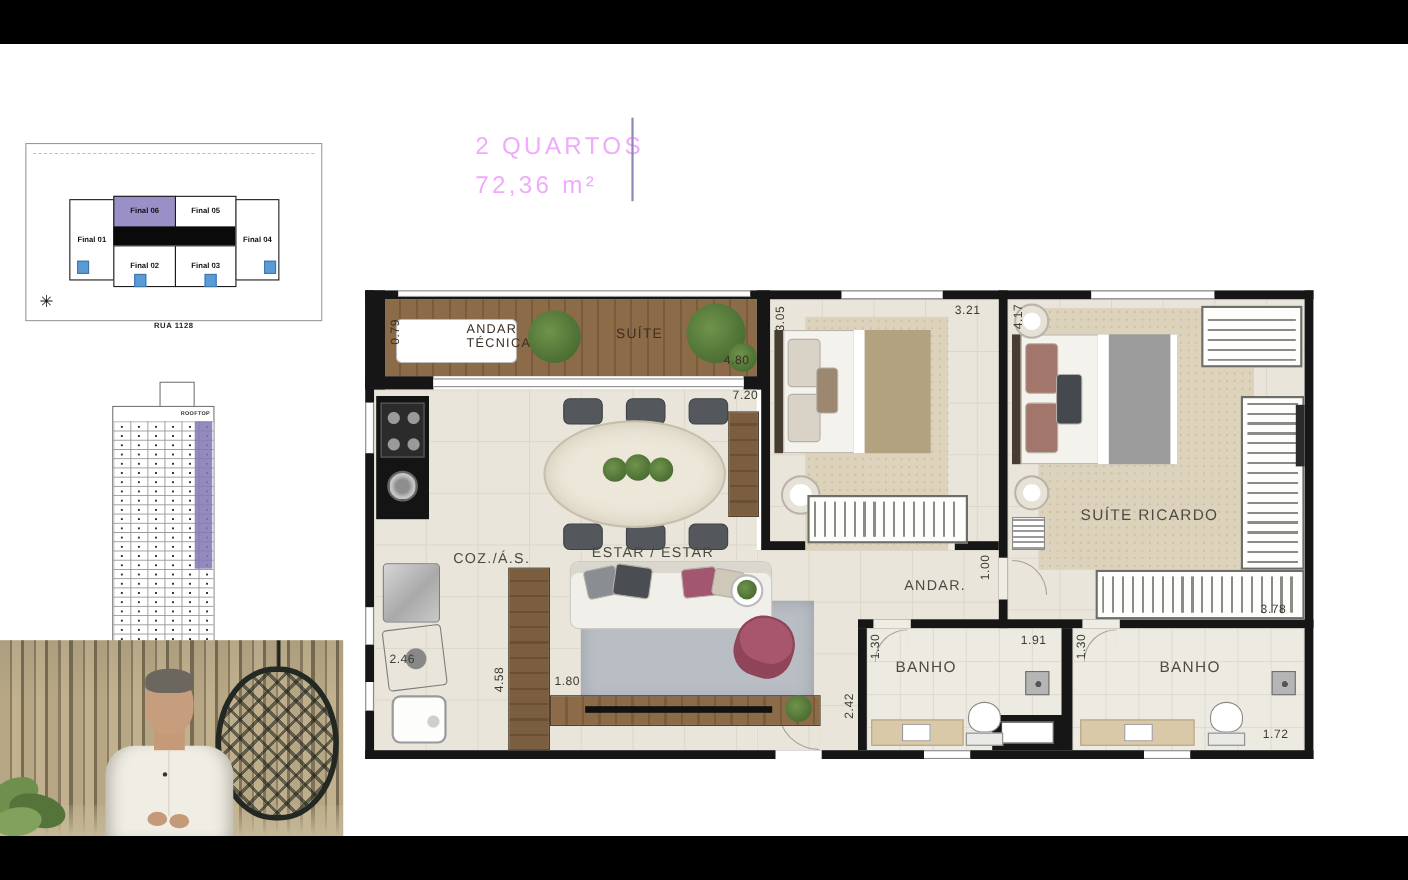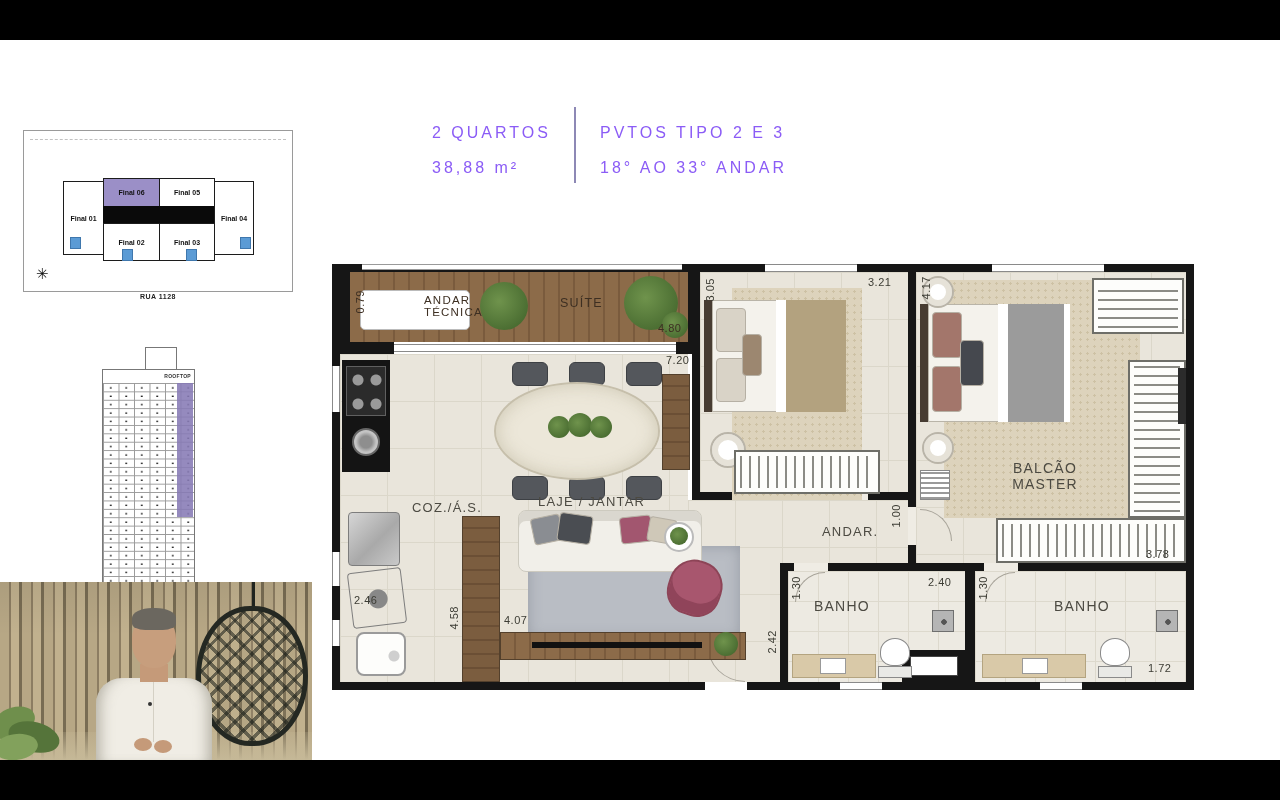--- a/index.html
+++ b/index.html
@@ -3,21 +3,21 @@
 <meta charset="utf-8">
 <style>
   * { margin:0; padding:0; box-sizing:border-box; }
   html,body { width:1280px; height:800px; background:#000; overflow:hidden;
               font-family:"Liberation Sans", sans-serif; }
   #stage { position:relative; width:1280px; height:800px; background:#000; }
   .abs { position:absolute; }
   #slide { position:absolute; left:0; top:40px; width:1280px; height:720px; background:#fff; }
 
   
-  .hdr-txt { color:#8b5cf6; font-size:16px; letter-spacing:3px; line-height:35px; font-weight:400; }
+  .hdr-txt { color:#f0abfc; font-size:22px; letter-spacing:3px; line-height:35px; font-weight:400; }
   #hdr-divider { width:2px; background:#8d88b5; }
 
   
   .logo-opus { font-size:10px; font-weight:700; letter-spacing:3px; color:#111; }
   .logo-brand { font-size:46px; font-weight:800; letter-spacing:0px; color:#111; line-height:40px; }
   .logo-plus { font-size:26px; font-weight:700; color:#e7c63d; }
   .logo-partner { font-size:11px; font-weight:700; letter-spacing:1.5px; color:#111; line-height:13px; }
 
   
   #keyplan { border:1px solid #9a9a9a; background:#fff; }
@@ -90,27 +90,23 @@
     background:radial-gradient(circle at 40% 40%, #6f934c, #4c6f33 70%, #3c5a28); }
 </style>
 </head>
 <body>
 
 <div id="stage">
   <div id="slide"></div>
 
   <div class="abs hdr-txt" style="left:432px; top:115px;">
     <div>2 QUARTOS</div>
-    <div>38,88 m²</div>
+    <div>72,36 m²</div>
   </div>
   <div id="hdr-divider" class="abs" style="left:574px; top:107px; height:76px;"></div>
-  <div class="abs hdr-txt" style="left:600px; top:115px;">
-    <div>PVTOS TIPO 2 E 3</div>
-    <div>18° AO 33° ANDAR</div>
-  </div>
 
 
   <div id="keyplan" class="abs" style="left:23px; top:130px; width:270px; height:162px;">
     <div class="abs" style="left:6px; top:8px; width:256px; border-top:1px dashed #c2c2c2;"></div>
     <div class="kp-cell" style="left:39px; top:50px; width:41px; height:74px;">
         <span>Final 01</span>
       </div>
     <div class="kp-cell hl" style="left:79px; top:47px; width:57px; height:29px;">
         <span>Final 06</span>
       </div>
@@ -218,38 +214,38 @@
     <div class="chair" style="left:180px; top:98px;"></div>
     <div class="chair" style="left:237px; top:98px;"></div>
     <div class="chair" style="left:294px; top:98px;"></div>
     <div class="chair" style="left:180px; top:212px;"></div>
     <div class="chair" style="left:237px; top:212px;"></div>
     <div class="chair" style="left:294px; top:212px;"></div>
     <div class="abs" style="left:162px; top:118px; width:166px; height:98px; border-radius:50%; background:#ece7d9; border:2px solid #c6bfab; box-shadow:inset 0 0 18px rgba(150,140,110,.35);"></div>
     <div class="plant" style="left:216px; top:152px; width:22px; height:22px;"></div>
     <div class="plant" style="left:236px; top:149px; width:24px; height:24px;"></div>
     <div class="plant" style="left:258px; top:152px; width:22px; height:22px;"></div>
-    <div class="room-label" style="left:206px; top:230px;">LAJE / JANTAR</div>
+    <div class="room-label" style="left:206px; top:230px;">ESTAR / ESTAR</div>
     <div class="dim" style="left:334px; top:90px;">7.20</div>
     <div class="abs wood-v" style="left:330px; top:110px; width:28px; height:96px; border:1px solid #53402c;"></div>
 
     <div class="abs rug-gray" style="left:196px; top:282px; width:212px; height:92px;"></div>
     <div class="abs" style="left:186px; top:246px; width:184px; height:62px; background:#f1efe9; border:1px solid #cdcabf; border-radius:8px; box-shadow:inset 0 10px 0 rgba(190,186,175,.45);"></div>
     <div class="pillow" style="left:200px; top:252px; width:30px; height:27px; background:#8a8d92; transform:rotate(-12deg);"></div>
     <div class="pillow" style="left:226px; top:250px; width:34px; height:29px; background:#4a4d52; transform:rotate(8deg);"></div>
     <div class="pillow" style="left:288px; top:252px; width:32px; height:27px; background:#a2566f; transform:rotate(-6deg);"></div>
     <div class="pillow" style="left:316px; top:254px; width:28px; height:25px; background:#cfc8b8; transform:rotate(10deg);"></div>
     <div class="abs" style="left:332px; top:258px; width:30px; height:30px; border-radius:50%; background:#fff; border:2px solid #bbb;"></div>
     <div class="plant" style="left:338px; top:263px; width:18px; height:18px;"></div>
     <div class="abs" style="left:336px; top:296px; width:54px; height:56px; background:#a8566e; border:2px solid #8d4457; border-radius:46% 46% 42% 42%; box-shadow:inset 0 -12px 0 rgba(120,50,70,.5); transform:rotate(18deg);"></div>
     <div class="abs wood-v" style="left:130px; top:252px; width:38px; height:166px; border:1px solid #53402c;"></div>
     <div class="abs wood" style="left:168px; top:368px; width:246px; height:28px; border:1px solid #53402c;"></div>
     <div class="abs" style="left:200px; top:378px; width:170px; height:6px; background:#111;"></div>
     <div class="plant" style="left:382px; top:368px; width:24px; height:24px;"></div>
-    <div class="dim" style="left:172px; top:350px;">4.07</div>
+    <div class="dim" style="left:172px; top:350px;">1.80</div>
 
     <div class="abs rug-beige" style="left:400px; top:24px; width:130px; height:212px;"></div>
     <div class="abs" style="left:372px; top:36px; width:142px; height:112px;">
       <div class="abs" style="left:0; top:0; width:8px; height:112px; background:#473c32;"></div>
       <div class="abs" style="left:8px; top:0; width:134px; height:112px; background:#f4f2ec; border:1px solid #b9b4a8;"></div>
       <div class="pillow" style="left:12px; top:8px; width:30px; height:44px;"></div>
       <div class="pillow" style="left:12px; top:58px; width:30px; height:44px;"></div>
       <div class="pillow" style="left:38px; top:34px; width:20px; height:42px; background:#9c8770;"></div>
       <div class="abs" style="left:72px; top:0; width:70px; height:112px; background:#b3a27f; border-left:10px solid #fff;"></div>
     </div>
@@ -275,35 +271,35 @@
     <div class="wardrobe" style="left:760px; top:14px; width:92px; height:56px;">
       <div class="hangers-h"></div>
     </div>
     <div class="wardrobe" style="left:796px; top:96px; width:58px; height:158px;">
       <div class="hangers-h"></div>
     </div>
     <div class="wardrobe" style="left:664px; top:254px; width:190px; height:45px;">
       <div class="hangers"></div>
     </div>
     <div class="abs" style="left:846px; top:104px; width:8px; height:56px; background:#2b2b2b;"></div>
-    <div class="room-label" style="left:648px; top:196px; width:130px; text-align:center; font-size:14px;">BALCÃO MASTER</div>
+    <div class="room-label" style="left:648px; top:196px; width:130px; text-align:center; font-size:14px;">SUÍTE RICARDO</div>
     <div class="dim dim-v" style="left:588px; top:12px;">4.17</div>
     <div class="dim" style="left:814px; top:284px;">3.78</div>
 
     <div class="room-label" style="left:490px; top:260px;">ANDAR.</div>
     <div class="dim dim-v" style="left:558px; top:240px;">1.00</div>
 
     <div class="abs" style="left:460px; top:390px; width:84px; height:24px; background:#d9c9a8; border:1px solid #b4a480;"></div>
     <div class="abs" style="left:488px; top:394px; width:26px; height:16px; background:#fff; border:1px solid #999;"></div>
     <div class="abs" style="left:548px; top:374px; width:30px; height:28px; background:#fff; border:1px solid #8a8a8a; border-radius:50% 50% 42% 42%;"></div>
     <div class="abs" style="left:546px; top:402px; width:34px; height:12px; background:#e9e9e6; border:1px solid #8a8a8a;"></div>
     <div class="abs" style="left:600px; top:346px; width:22px; height:22px; background:#b5b5b5; border:1px solid #6f6f6f; background-image:radial-gradient(circle at 11px 11px,#555 2.5px,transparent 3px);"></div>
     <div class="room-label" style="left:482px; top:334px; font-size:14px;">BANHO</div>
     <div class="dim dim-v" style="left:458px; top:312px;">1.30</div>
-    <div class="dim" style="left:596px; top:312px;">2.40</div>
+    <div class="dim" style="left:596px; top:312px;">1.91</div>
     <div class="dim dim-v" style="left:434px; top:366px;">2.42</div>
 
     <div class="abs" style="left:650px; top:390px; width:104px; height:24px; background:#d9c9a8; border:1px solid #b4a480;"></div>
     <div class="abs" style="left:690px; top:394px; width:26px; height:16px; background:#fff; border:1px solid #999;"></div>
     <div class="abs" style="left:768px; top:374px; width:30px; height:28px; background:#fff; border:1px solid #8a8a8a; border-radius:50% 50% 42% 42%;"></div>
     <div class="abs" style="left:766px; top:402px; width:34px; height:12px; background:#e9e9e6; border:1px solid #8a8a8a;"></div>
     <div class="abs" style="left:824px; top:346px; width:22px; height:22px; background:#b5b5b5; border:1px solid #6f6f6f; background-image:radial-gradient(circle at 11px 11px,#555 2.5px,transparent 3px);"></div>
     <div class="room-label" style="left:722px; top:334px; font-size:14px;">BANHO</div>
     <div class="dim dim-v" style="left:645px; top:312px;">1.30</div>
     <div class="dim" style="left:816px; top:398px;">1.72</div>

